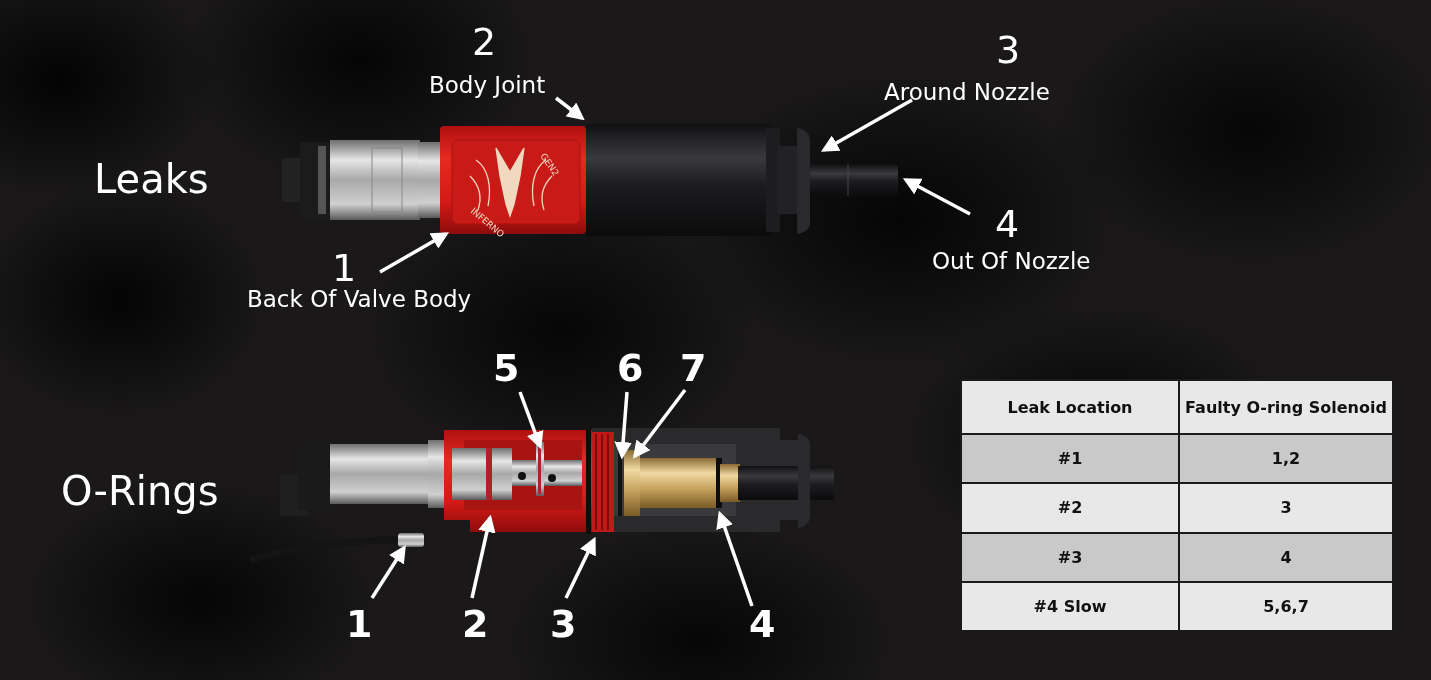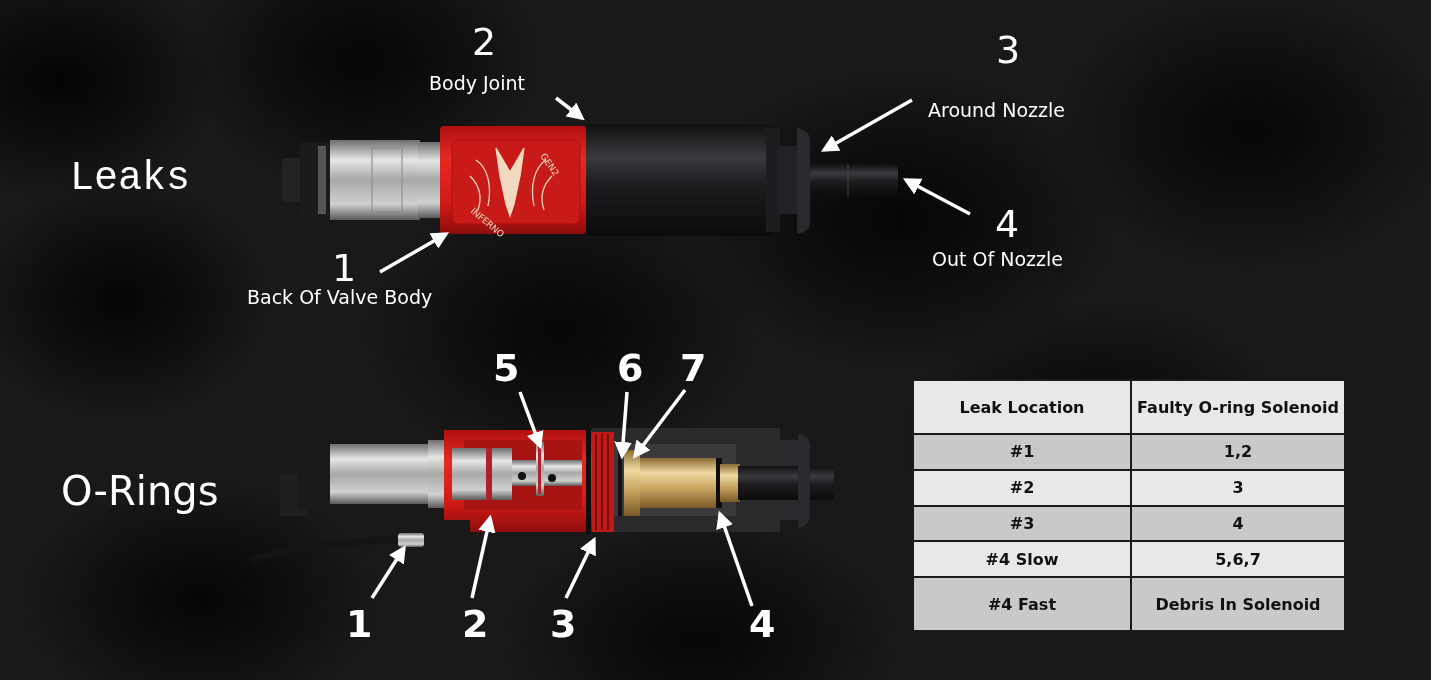--- a/index.html
+++ b/index.html
@@ -18,24 +18,24 @@
         radial-gradient(ellipse 220px 150px at 900px 220px, #050505 0%, rgba(5,5,5,0) 100%),
         radial-gradient(ellipse 200px 140px at 1250px 130px, #060606 0%, rgba(6,6,6,0) 100%),
         radial-gradient(ellipse 200px 140px at 1100px 440px, #050505 0%, rgba(5,5,5,0) 100%),
         radial-gradient(ellipse 180px 120px at 200px 600px, #050505 0%, rgba(5,5,5,0) 100%),
         radial-gradient(ellipse 200px 120px at 700px 640px, #060606 0%, rgba(6,6,6,0) 100%),
         #1a1818;
     }
     .label { position:absolute; color:#fff; white-space:nowrap; font-family:"DejaVu Sans", sans-serif; }
     .section-title { font-size:40px; font-weight:normal; }
     .leak-num { font-size:38px; font-weight:normal; }
-    .leak-caption { font-size:19px; }
+    .leak-caption { font-size:23px; }
     .oring-num { font-size:38px; font-weight:bold; }
     svg.overlay { position:absolute; left:0; top:0; }
-    .table-wrap { position:absolute; left:912px; top:379px; width:434px; height:253px; }
+    .table-wrap { position:absolute; left:960px; top:379px; width:434px; height:253px; }
     table.lookup {
       border-collapse:collapse; width:100%; height:100%;
       font-family:"DejaVu Sans", sans-serif; font-weight:bold; font-size:16px; color:#111;
     }
     table.lookup th, table.lookup td {
       border:2px solid #1a1a1a; text-align:center; padding:0;
     }
     table.lookup th { background:#e8e8e8; height:52px; font-size:16px; }
     table.lookup tr.row-odd td { background:#c9c9c9; }
     table.lookup tr.row-even td { background:#e8e8e8; }
@@ -164,31 +164,31 @@
     <line x1="372" y1="598" x2="404" y2="548"></line>
     <line x1="472" y1="598" x2="490" y2="518"></line>
     <line x1="566" y1="598" x2="594" y2="540"></line>
     <line x1="752" y1="606" x2="720" y2="514"></line>
     <line x1="520" y1="392" x2="540" y2="446"></line>
     <line x1="627" y1="392" x2="622" y2="456"></line>
     <line x1="685" y1="390" x2="635" y2="456"></line>
   </g>
 </svg>
 
-<div class="label section-title" style="left:70px; top:156px;font-family:Liberation Mono, monospace;">Leaks</div>
+<div class="label section-title" style="left:94px; top:156px;">Leaks</div>
 <div class="label section-title" style="left:61px; top:468px;">O-Rings</div>
 
 <div class="label leak-num" style="left:332px; top:246px;">1</div>
 <div class="label leak-caption" style="left:247px; top:286px;">Back Of Valve Body</div>
 
 <div class="label leak-num" style="left:472px; top:20px;">2</div>
 <div class="label leak-caption" style="left:429px; top:72px;">Body Joint</div>
 
 <div class="label leak-num" style="left:996px; top:28px;">3</div>
-<div class="label leak-caption" style="left:928px; top:79px;margin-top:20px;">Around Nozzle</div>
+<div class="label leak-caption" style="left:884px; top:79px;">Around Nozzle</div>
 
 <div class="label leak-num" style="left:995px; top:202px;">4</div>
 <div class="label leak-caption" style="left:932px; top:248px;">Out Of Nozzle</div>
 
 <div class="label oring-num" style="left:346px; top:602px;">1</div>
 <div class="label oring-num" style="left:462px; top:602px;">2</div>
 <div class="label oring-num" style="left:550px; top:602px;">3</div>
 <div class="label oring-num" style="left:749px; top:602px;">4</div>
 <div class="label oring-num" style="left:493px; top:346px;">5</div>
 <div class="label oring-num" style="left:617px; top:346px;">6</div>
@@ -212,19 +212,15 @@
         <td>3</td>
       </tr>
       <tr class="row-odd">
         <td class="col1">#3</td>
         <td>4</td>
       </tr>
       <tr class="row-even">
         <td class="col1">#4 Slow</td>
         <td>5,6,7</td>
       </tr>
-      <tr class="row-odd" style="height:54px;">
-        <td class="col1">#4 Fast</td>
-        <td>Debris In Solenoid</td>
-      </tr>
     </tbody>
   </table>
 </div>
 
 </body></html>

